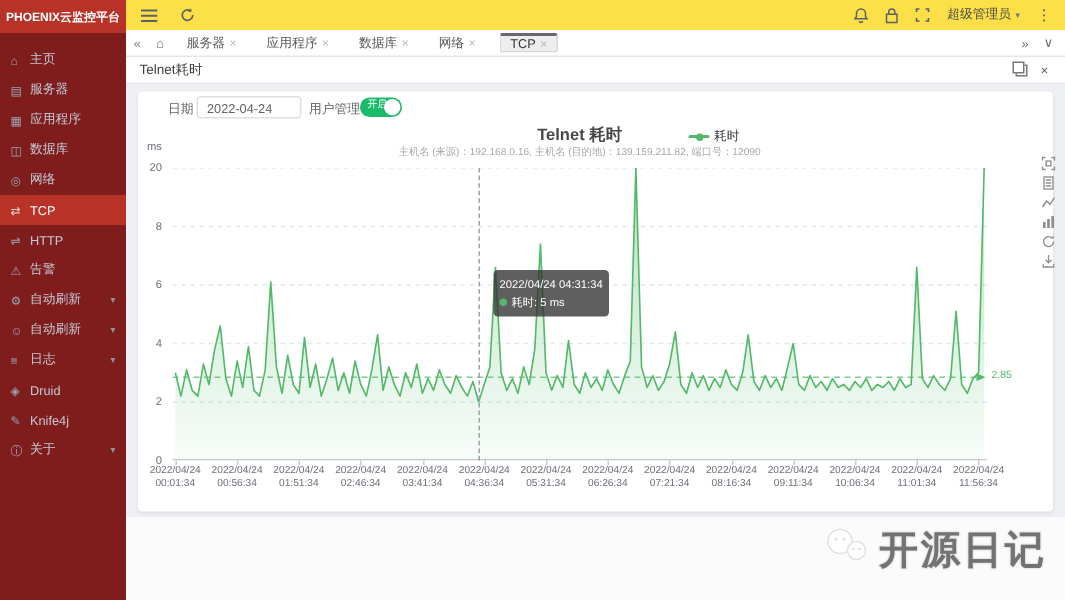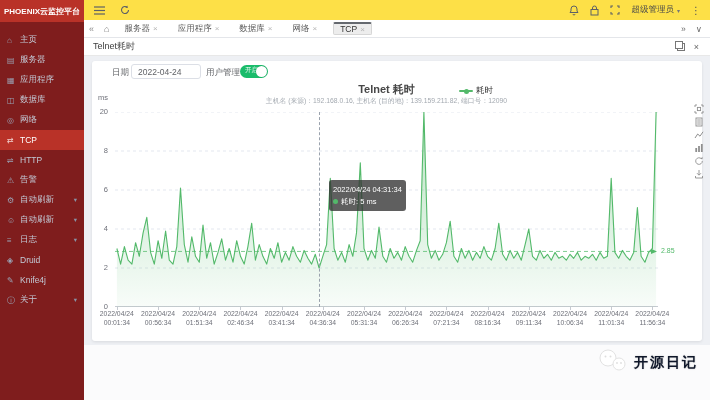--- a/index.html
+++ b/index.html
@@ -66,21 +66,21 @@
   #plot{position:absolute;left:115px;top:112px;z-index:1;}
   .pline{position:absolute;left:318px;top:112px;height:195px;width:0;border-left:1px dashed #9aa2ad;z-index:2;}
   .tooltip{position:absolute;left:329px;top:180px;background:rgba(50,50,50,.78);color:#fff;font-size:7.5px;
            padding:4px 4px;border-radius:3px;line-height:1.55;z-index:6;white-space:nowrap;}
   .tooltip .dot{display:inline-block;width:5px;height:5px;border-radius:50%;background:var(--series-green);margin-right:3px;}
   .avglab{position:absolute;left:661px;top:247px;font-size:7px;color:var(--series-green);z-index:3;}
   .toolbox{position:absolute;left:693px;top:103px;display:flex;flex-direction:column;gap:2px;z-index:4;}
   .toolbox .tbx{width:11px;height:11px;display:flex;align-items:center;justify-content:center;cursor:pointer;}
   
   .wm{position:absolute;right:12px;top:349px;display:flex;align-items:center;gap:6px;z-index:2;}
-  .wm-text{font-size:14px;font-weight:bold;color:#0f172a;text-shadow:0 0 1px #cfcfcf,0 0 2px #d8d8d8;letter-spacing:2px;}
+  .wm-text{font-size:26px;font-weight:bold;color:#737373;text-shadow:0 0 1px #cfcfcf,0 0 2px #d8d8d8;letter-spacing:2px;}
 </style>
 </head>
 <body>
 
 <div id="root">
 
   <aside class="sidebar">
     <div class="logo">PHOENIX云监控平台</div>
     <nav class="menu" id="menu">
         <div class="mitem">

